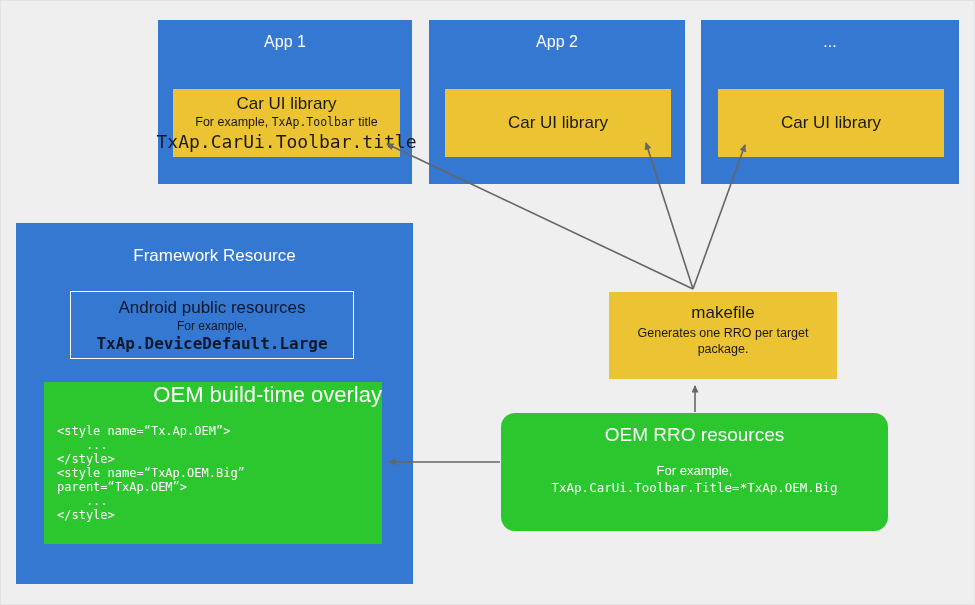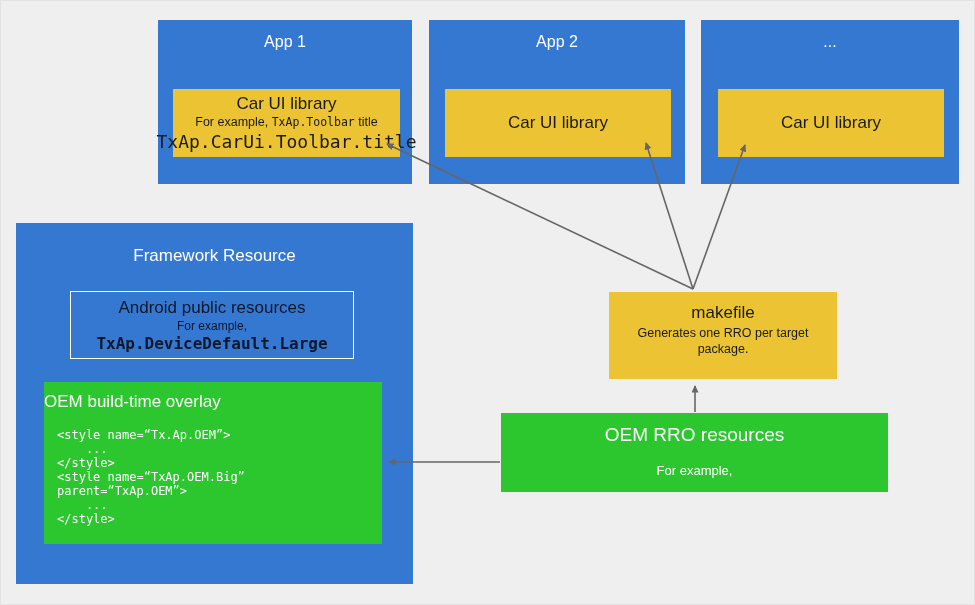--- a/index.html
+++ b/index.html
@@ -34,21 +34,21 @@
 
   .apr {
     border:1px solid #ffffff;
     display:flex; flex-direction:column; justify-content:center;
     align-items:center; text-align:center; color:#0f172a;
   }
   .apr-title   { font-size:17px; }
   .apr-example { font-size:12px; margin-top:1px; }
   .apr-code    { font-family:"DejaVu Sans Mono", monospace; font-size:16px; margin-top:1px;font-weight:bold; }
 
-  .ovl-title { text-align:left; font-size:17px; padding-top:10px; }
+  .ovl-title { text-align:right; font-size:22px; }
   .ovl-code {
     margin:16px 0 0 13px; text-align:left;
     font-family:"DejaVu Sans Mono", monospace;
     font-size:12px; line-height:14px; white-space:pre;
   }
 
   .mk { text-align:center; color:#1a1a1a; }
   .mk-title    { font-size:17px; padding-top:11px; }
   .mk-subtitle { font-size:12.5px; max-width:196px; margin:2px auto 0; line-height:1.3; }
 
@@ -108,23 +108,24 @@
 <span>parent=“TxAp.OEM”&gt;</span>
 <span>    ...</span>
 <span>&lt;/style&gt;</span></div>
   </div>
 
   <div class="box yellow mk" style="left:580px; top:291px; width:228px; height:87px;margin-left:28px;">
     <div class="mk-title">makefile</div>
     <div class="mk-subtitle">Generates one RRO per target package.</div>
   </div>
 
-  <div class="box green rro" style="left:500px; top:412px; width:387px; height:79px;">
+  <div class="box green rro" style="left:500px; top:412px; width:387px; height:118px;border-radius:14px;">
     <div class="rro-title">OEM RRO resources</div>
     <div class="rro-example">For example,</div>
+    <div class="rro-code">TxAp.CarUi.Toolbar.Title=*TxAp.OEM.Big</div>
   </div>
 
   <svg class="arrows" viewBox="0 0 975 605">
     <defs>
       <marker id="ah" markerWidth="8" markerHeight="8" refX="6.5" refY="3.5" orient="auto" markerUnits="userSpaceOnUse">
         <path class="arrow-head" d="M0,0 L7.5,3.5 L0,7 Z" fill="#666666"></path>
       </marker>
     </defs>
     <line class="arrow-line" x1="692" y1="288" x2="386" y2="143" marker-end="url(#ah)"></line>
     <line class="arrow-line" x1="692" y1="288" x2="645" y2="142" marker-end="url(#ah)"></line>

